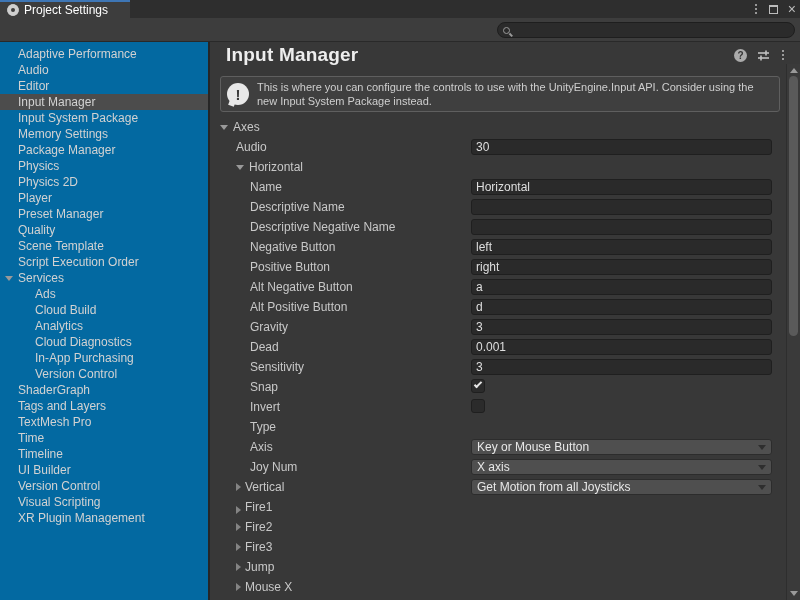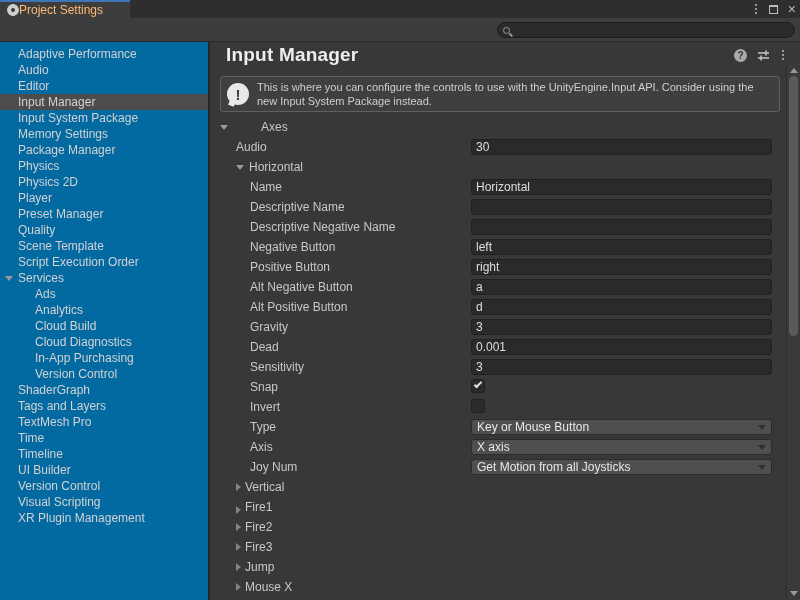--- a/index.html
+++ b/index.html
@@ -2,21 +2,21 @@
 <html><head>
 <meta charset="utf-8">
 <style>
   * { margin:0; padding:0; box-sizing:border-box; }
   html,body { width:800px; height:600px; overflow:hidden; }
   body { font-family:"Liberation Sans","DejaVu Sans",sans-serif; font-size:12px; background:#383838; color:#d2d2d2; }
   .window { width:800px; height:600px; display:flex; flex-direction:column; background:#383838; }
 
   
   .tabbar { height:18px; background:#2e2e2e; display:flex; align-items:stretch; position:relative; flex:0 0 auto; }
-  .tab { width:130px; background:#3d3d3d; border-top:2px solid #3e76b5; display:flex; align-items:center; gap:0; padding-left:7px; color:#fdba74; }
+  .tab { width:130px; background:#3d3d3d; border-top:2px solid #3e76b5; display:flex; align-items:center; gap:5px; padding-left:7px; color:#ffffff; }
   .gear { position:relative; width:12px; height:12px; flex:0 0 auto; }
   .gear i { position:absolute; inset:1px; background:#cfcfcf; border-radius:3px; }
   .gear i:nth-child(2){ transform:rotate(30deg); }
   .gear i:nth-child(3){ transform:rotate(60deg); }
   .gear:after { content:""; position:absolute; inset:4px; background:#3d3d3d; border-radius:50%; }
   .win-controls { position:absolute; right:4px; top:0; height:18px; display:flex; align-items:center; gap:10px; color:#bcbcbc; }
   .vdots { display:inline-flex; flex-direction:column; gap:2px; padding:2px; }
   .vdots i { width:2px; height:2px; border-radius:50%; background:#bcbcbc; }
   .maxbox { width:9px; height:9px; border:1px solid #bcbcbc; border-top-width:2px; }
   .closex { font-size:14px; line-height:12px; color:#bcbcbc; }
@@ -50,21 +50,21 @@
   
   #rows { margin-top:5px; }
   .row { height:20px; position:relative; display:flex; align-items:center; color:#c8c8c8; }
   .rlabel { white-space:nowrap; }
   .pl10{ padding-left:10px; } .pl26{ padding-left:26px; } .pl40{ padding-left:40px; }
   .tri { width:0; height:0; display:inline-block; flex:0 0 auto; }
   .tri.down { border-left:4px solid transparent; border-right:4px solid transparent; border-top:5px solid #999999; margin-right:5px; }
   .tri.right { border-top:4px solid transparent; border-bottom:4px solid transparent; border-left:5px solid #848484; margin-right:4px; }
   .fieldzone { position:absolute; left:261px; right:28px; top:2px; height:24px; }
   .tfield { width:100%; height:16px; background:#2a2a2a; border:1px solid #1f1f1f; border-radius:3px; color:#dfdfdf; font:inherit; padding:0 4px; outline:none; }
-  .dropdown { width:100%; height:16px; background:#4f4f4f; border:1px solid #2c2c2c; border-radius:3px; color:#e8e8e8; display:flex; align-items:flex-start; padding:0 18px 0 5px; position:relative; }
+  .dropdown { width:100%; height:16px; background:#4f4f4f; border:1px solid #2c2c2c; border-radius:3px; color:#e8e8e8; display:flex; align-items:flex-start; padding:0 18px 0 5px; position:relative;margin-top:20px; }
   .dropdown .tri.down { position:absolute; right:5px; top:5px; border-top-color:#2e2e2e; margin:0; }
   .checkbox { width:14px; height:14px; background:#2b2b2b; border:1px solid #1f1f1f; border-radius:3px; position:relative; }
   .checkbox .check { position:absolute; left:2px; top:2px; width:8px; height:4px; border-left:2px solid #e6e6e6; border-bottom:2px solid #e6e6e6; transform:rotate(-45deg); }
 
   
   .scrollbar { position:absolute; top:22px; bottom:0; right:0; width:14px; background:#3a3a3a; border-left:1px solid #2e2e2e; }
   .sb-arrow { position:absolute; left:3px; width:0; height:0; }
   .sb-up { top:4px; border-left:4px solid transparent; border-right:4px solid transparent; border-bottom:5px solid #9a9a9a; }
   .sb-down { bottom:4px; border-left:4px solid transparent; border-right:4px solid transparent; border-top:5px solid #9a9a9a; }
   .sb-thumb { position:absolute; left:2px; width:9px; top:12px; height:260px; background:#5a5a5a; border-radius:5px; }
@@ -146,24 +146,24 @@
           <span>Script Execution Order</span>
         </div>
         <div class="side-item">
           <span class="tri down"></span>
           <span>Services</span>
         </div>
         <div class="side-item child">
           <span>Ads</span>
         </div>
         <div class="side-item child">
+          <span>Cloud Build</span>
+        </div>
+        <div class="side-item child">
           <span>Analytics</span>
-        </div>
-        <div class="side-item child">
-          <span>Cloud Build</span>
         </div>
         <div class="side-item child">
           <span>Cloud Diagnostics</span>
         </div>
         <div class="side-item child">
           <span>In-App Purchasing</span>
         </div>
         <div class="side-item child">
           <span>Version Control</span>
         </div>
@@ -217,21 +217,21 @@
         </div>
       </div>
 
       <div class="infobox">
         <span class="bubble">!</span>
         <div class="infotext">This is where you can configure the controls to use with the UnityEngine.Input API. Consider using the new Input System Package instead.</div>
       </div>
 
       <div id="rows">
           <div class="row">
-            <span class="rlabel pl10" style="display: flex; align-items: center; gap: 28px;">
+            <span class="rlabel pl10" style="display: flex; align-items: center;">
               <span class="tri down"></span>
               <span>Axes</span>
             </span>
           </div>
           <div class="row">
             <span class="rlabel pl26">Audio</span>
             <div class="fieldzone"><input class="tfield" value="30" style=""></div>
           </div>
           <div class="row">
             <span class="rlabel pl26" style="display: flex; align-items: center;">

